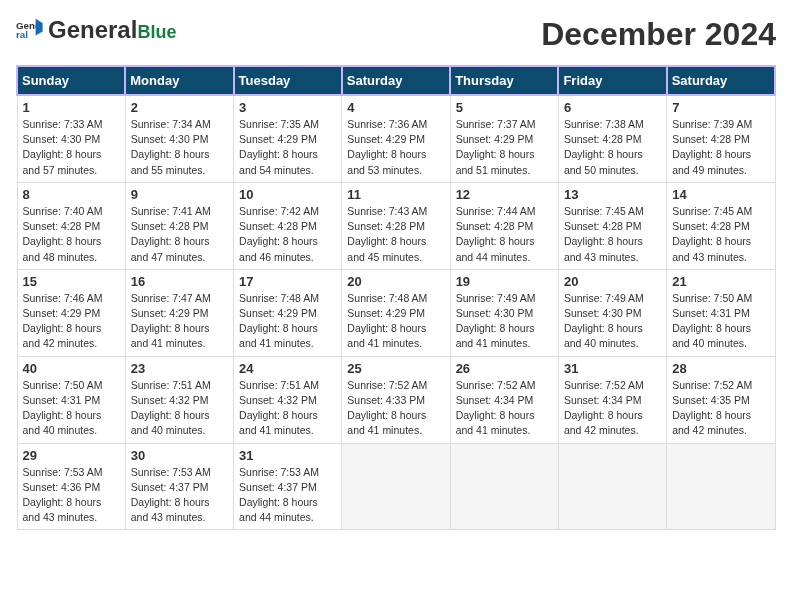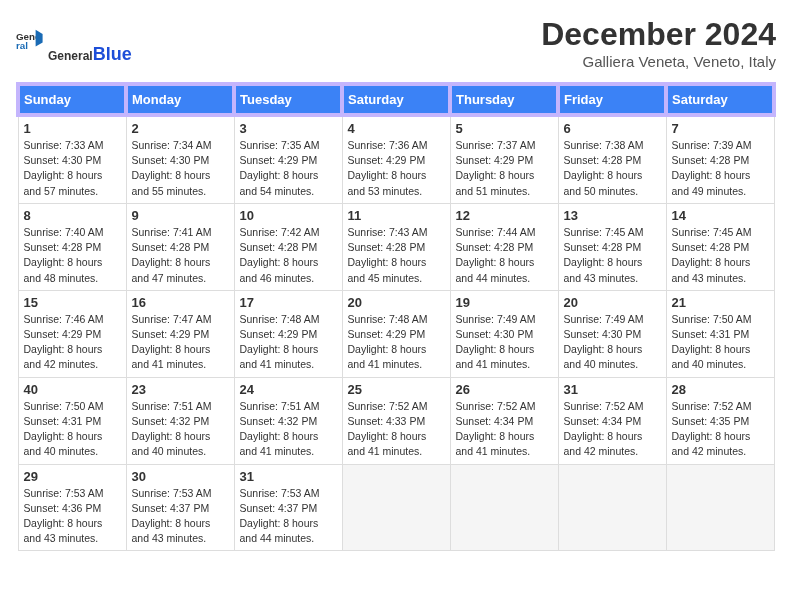--- a/index.html
+++ b/index.html
@@ -37,27 +37,27 @@
     .location-title {
       font-size: 15px;
       color: #555;
     }
     table {
       width: 100%;
       border-collapse: collapse;
       table-layout: fixed;
     }
     th {
-      background-color: #3b82f6;
+      background-color: #0c4a6e;
       color: #fff;
       font-size: 13px;
       font-weight: bold;
       padding: 6px 4px;
       text-align: left;
-      border: 4px solid #c4b5fd;
+      border: 2px solid #c4b5fd;
     }
     td {
       border: 1px solid #ddd;
       vertical-align: top;
       padding: 4px 5px;
       font-size: 10.5px;
       color: #333;
       background: #fff;
       height: 80px;
     }
@@ -81,28 +81,27 @@
 
 <div class="header-area">
   <div class="logo">
     <svg class="logo-icon" viewBox="0 0 40 40" xmlns="http://www.w3.org/2000/svg">
       <text x="0" y="18" font-size="14" font-weight="bold" fill="#333">Gene</text>
       <text x="0" y="32" font-size="14" font-weight="bold" fill="#1a6bb5">ral</text>
       <polygon points="28,4 38,10 38,22 28,28" fill="#1a6bb5"></polygon>
     </svg>
     <div>
       <div style="display:flex; align-items:baseline; gap:0px;">
-        <span style="font-size:12px;font-weight:bold;color:#333;margin-top:33px;">General</span>
-          <span style="font-size:18px;font-weight:bold;color:#1d4ed8;">Blue</span>
+        <span style="font-size:24px;font-weight:bold;color:#333;">General</span>
+          <span style="font-size:18px;font-weight:bold;color:#15803d;">Blue</span>
       </div>
     </div>
   </div>
   <div class="title-area">
     <div class="month-title">December 2024</div>
-    <div class="location-title">Galliera Veneta, Veneto, Italy</div>
   </div>
 </div>
 
 <table>
   <thead>
     <tr>
       <th>Sunday</th>
       <th>Monday</th>
       <th>Tuesday</th>
       <th>Saturday</th>

